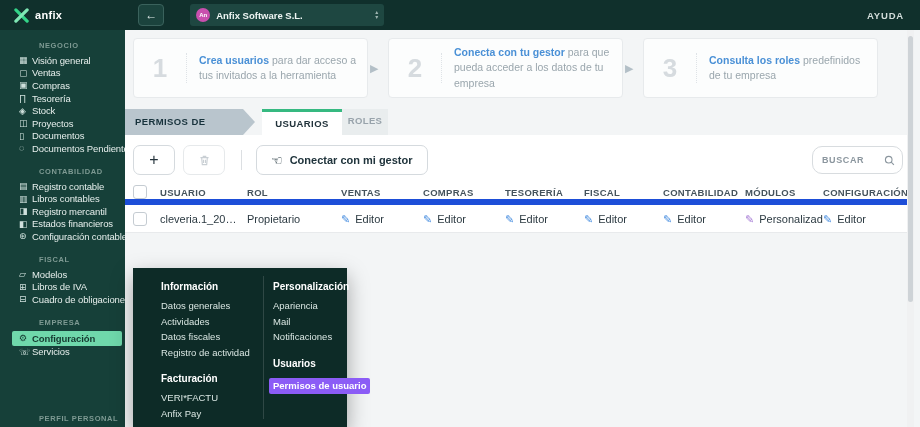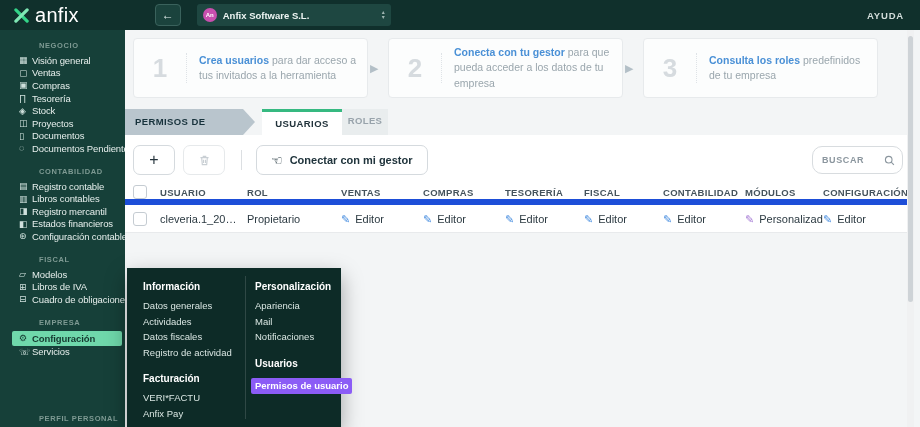--- a/index.html
+++ b/index.html
@@ -3,25 +3,25 @@
 <meta charset="utf-8">
 <style>
   html,body{margin:0;padding:0;background:#e9ebec;}
   .screen{position:relative;width:920px;height:427px;overflow:hidden;
     font-family:"Liberation Sans","DejaVu Sans",sans-serif;background:#f3f5f6;}
 
   
   .topbar{position:absolute;left:0;top:0;width:920px;height:30px;background:#10302c;
     display:flex;align-items:center;z-index:30;}
   .logo{display:flex;align-items:center;gap:6px;padding:0 14px 0 14px;}
-  .logo-text{color:#ffffff;font-size:20px;font-weight:400;letter-spacing:.3px;}
+  .logo-text{color:#ffffff;font-size:11px;font-weight:700;letter-spacing:.3px;}
   .back-btn{width:24px;height:20px;border:1px solid #3a625c;border-radius:4px;background:#1b433d;
     color:#dfeae8;font-size:12px;line-height:20px;text-align:center;margin-left:62px;cursor:pointer;}
   .company{display:flex;align-items:center;gap:6px;background:#1e4741;border-radius:3px;
-    height:22px;margin-left:16px;width:182px;padding:0 6px;cursor:pointer;}
+    height:22px;margin-left:26px;width:182px;padding:0 6px;cursor:pointer;}
   .company-avatar{width:14px;height:14px;border-radius:50%;background:#c84fae;color:#fff;
     font-size:6px;font-weight:700;display:flex;align-items:center;justify-content:center;}
   .company-name{color:#eef5f3;font-size:9.5px;font-weight:700;flex:1;}
   .company-chevrons{display:flex;flex-direction:column;line-height:5px;color:#9fb5b1;font-size:6px;}
   .help{margin-left:auto;color:#d3dddb;font-size:9.5px;font-weight:700;letter-spacing:.8px;
     padding-right:16px;cursor:pointer;}
 
   
   .sidebar{position:absolute;left:0;top:30px;width:125px;height:397px;background:#164039;
     overflow:hidden;z-index:20;display:flex;flex-direction:column;padding-top:8px;box-sizing:border-box;}
@@ -98,22 +98,22 @@
   .pencil{font-size:11px;cursor:pointer;}
   .pencil.blue{color:#4a8fe0;}
   .pencil.purple{color:#a87fd6;}
   .ellipsis{display:block;overflow:hidden;text-overflow:ellipsis;white-space:nowrap;width:80px;}
 
   
   .scroll-track{position:absolute;left:907px;top:30px;width:7px;height:397px;background:#f0f1f2;}
   .scroll-thumb{position:absolute;left:908px;top:36px;width:5px;height:266px;background:#ced3d7;border-radius:3px;cursor:pointer;}
 
   
-  .menu{position:absolute;left:127px;top:268px;width:214px;height:159px;background:#0d2b27;
-    box-shadow:0 8px 20px rgba(0,0,0,.35);z-index:40;display:flex;padding:8px 12px;box-sizing:border-box;}
+  .menu{position:absolute;left:133px;top:268px;width:214px;height:159px;background:#0d2b27;
+    box-shadow:0 8px 20px rgba(0,0,0,.35);z-index:40;display:flex;padding:8px 24px;box-sizing:border-box;}
   .menu-col1{width:102px;flex:0 0 102px;padding-left:4px;}
   .menu-col2{flex:1;border-left:1px solid rgba(255,255,255,.14);padding-left:9px;}
   .menu-h{color:#ffffff;font-size:10px;font-weight:700;margin:5px 0 6px 0;}
   .menu-h.gap{margin-top:13px;}
   .menu-i{color:#d9e6e2;font-size:9.5px;line-height:15.5px;cursor:pointer;white-space:nowrap;}
   .menu-i.active{display:inline-block;background:#8b5cf6;color:#fff;font-weight:700;
     padding:2px 4px;margin-left:-4px;border-radius:2px;line-height:12px;}
 
   .x-logo{display:block;}
 </style>

